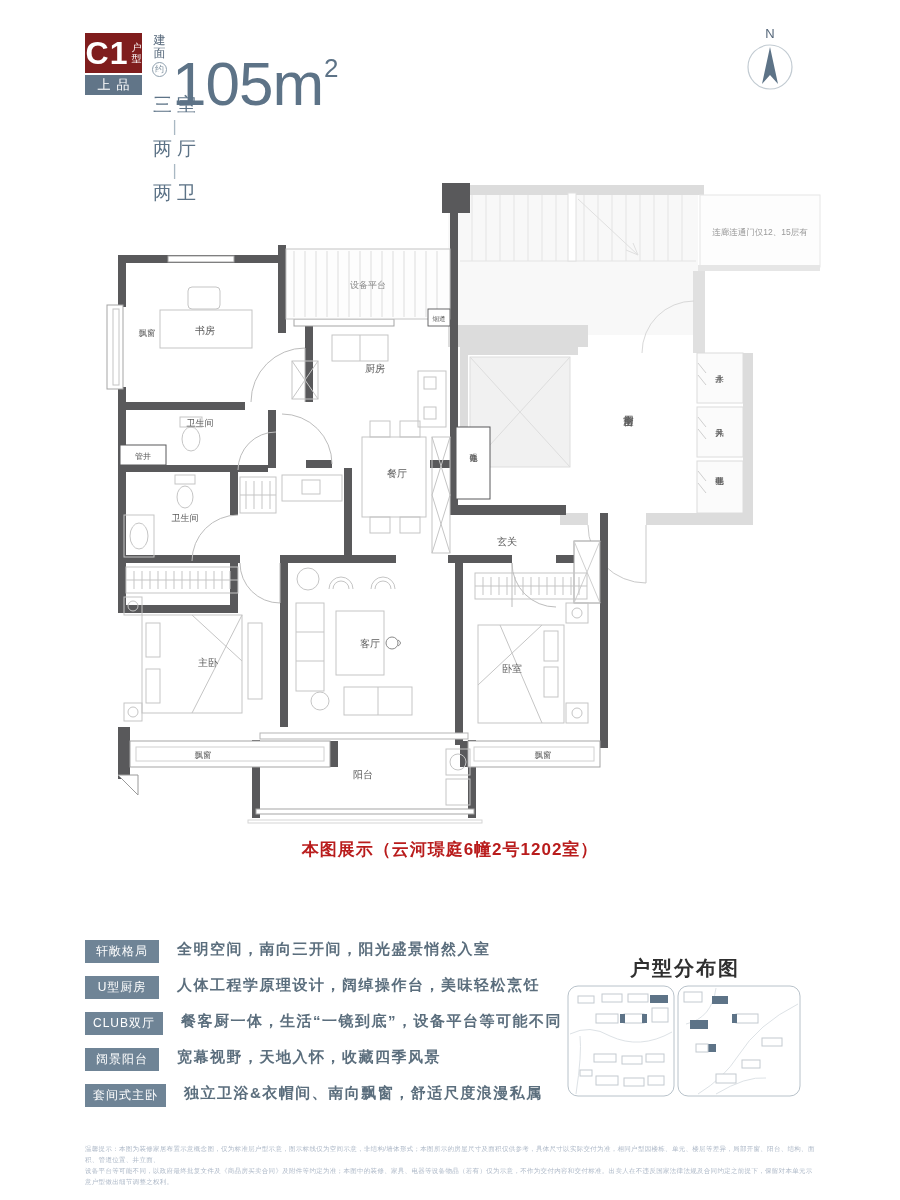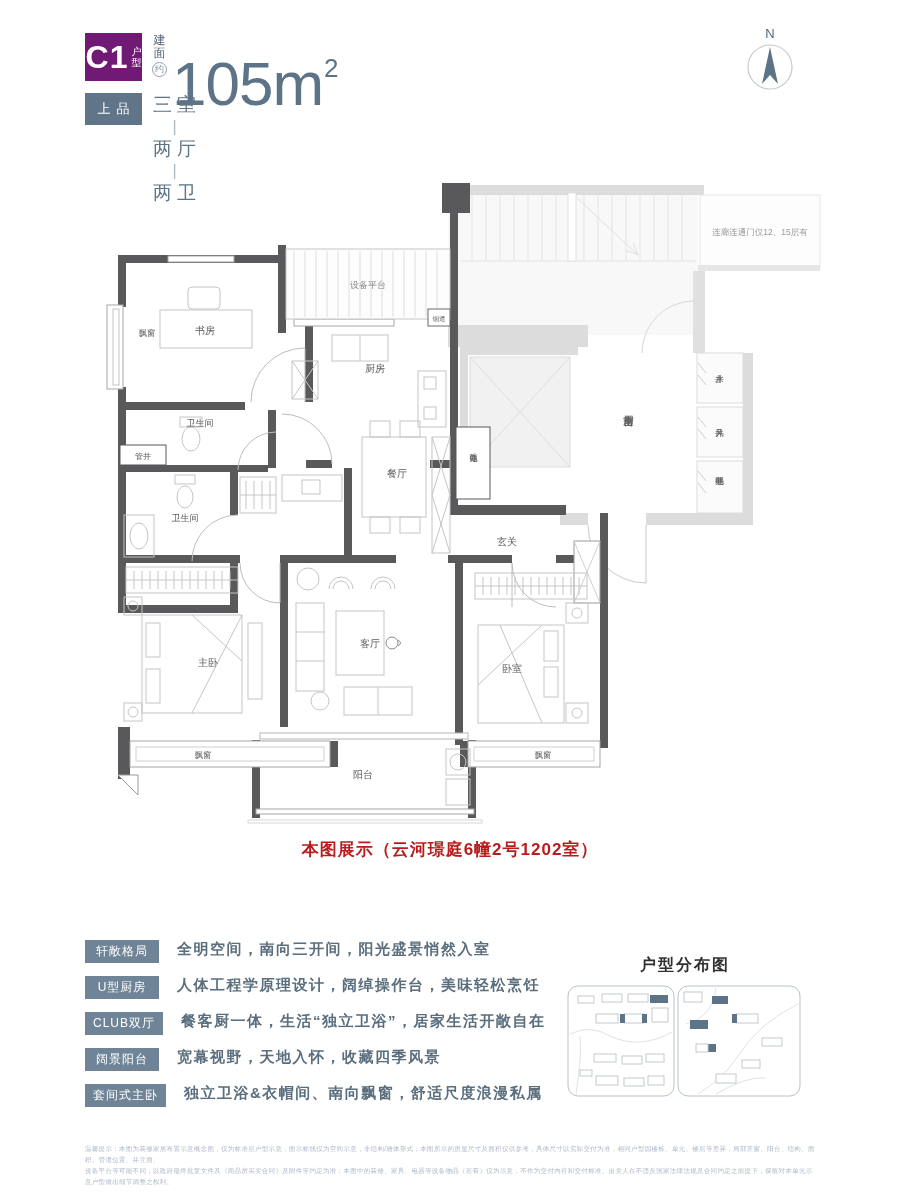--- a/index.html
+++ b/index.html
@@ -1,23 +1,23 @@
 <!DOCTYPE html>
 <html><head>
 <meta charset="utf-8">
 <style>
   html,body{margin:0;padding:0;}
   body{width:900px;height:1200px;background:#ffffff;position:relative;
        font-family:"Liberation Sans","DejaVu Sans",sans-serif;overflow:hidden;}
   
   .badge{position:absolute;left:85px;top:33px;width:57px;}
-  .badge .b1{background:#701a75;color:#fff;height:48px;display:flex;align-items:center;justify-content:center;gap:3px;}
+  .badge .b1{background:#7f1d1d;color:#fff;height:40px;display:flex;align-items:center;justify-content:center;gap:3px;}
   .badge .b1 .code{font-size:32px;font-weight:bold;letter-spacing:1px;}
   .badge .b1 .suffix{display:flex;flex-direction:column;font-size:10px;line-height:11px;}
-  .badge .b2{background:#617588;color:#fff;height:32px;margin-top:12px;display:flex;align-items:center;justify-content:center;font-size:13px;letter-spacing:6px;padding-left:6px;}
+  .badge .b2{background:#617588;color:#fff;height:20px;margin-top:2px;display:flex;align-items:center;justify-content:center;font-size:13px;letter-spacing:6px;padding-left:6px;}
   .areaBlock{position:absolute;left:152px;top:28px;display:flex;align-items:flex-start;}
   .areaPrefix{display:flex;flex-direction:column;align-items:center;margin-top:6px;margin-right:5px;color:#55677a;}
   .areaPrefix .ch{font-size:12px;line-height:13px;}
   .areaPrefix .approx{font-size:9px;width:13px;height:13px;border:1px solid #8fa0ae;border-radius:50%;display:flex;align-items:center;justify-content:center;margin-top:2px;color:#7e909e;}
   .areaVal{font-size:62px;line-height:81px;color:#5d7387;letter-spacing:-1px;}
   .areaVal sup{font-size:26px;vertical-align:28px;margin-left:1px;}
   .roomsSummary{position:absolute;left:153px;top:92px;font-size:19px;color:#5d7387;letter-spacing:5px;display:flex;align-items:center;flex-direction:column;}
   .roomsSummary .sep{color:#a9b8c3;margin:0 8px;font-size:16px;}
   .compass{position:absolute;left:741px;top:26px;width:58px;text-align:center;}
   .compass .n{font-size:13px;color:#55677a;margin-bottom:1px;}
@@ -25,21 +25,21 @@
   .caption{position:absolute;left:0;top:838px;width:900px;text-align:center;
            font-size:17px;font-weight:bold;color:#b91c1c;letter-spacing:1px;}
   
   .features{position:absolute;left:85px;top:940px;}
   .frow{display:flex;align-items:flex-start;margin-bottom:13px;}
   .ftag{background:#6f8496;color:#fff;font-size:12px;letter-spacing:1px;min-width:58px;
         padding:3px 8px;text-align:center;margin-right:18px;white-space:nowrap;}
   .fdesc{font-size:15px;color:#5b6e7d;letter-spacing:1.5px;white-space:nowrap;font-weight:bold;}
   
   .smTitle{position:absolute;left:570px;top:955px;width:230px;text-align:center;
-           font-size:16px;font-weight:bold;color:#2f2f2f;letter-spacing:2px;}
+           font-size:20px;font-weight:bold;color:#2f2f2f;letter-spacing:2px;}
   .smSvg{position:absolute;left:566px;top:982px;}
   
   .footer{position:absolute;left:85px;top:1143px;width:732px;
           font-size:6.5px;line-height:11px;color:#aeb9c8;letter-spacing:0.3px;}
   
   .planSvg{position:absolute;left:80px;top:175px;}
   .vtext{writing-mode:vertical-rl;text-orientation:upright;}
   text{font-family:"Liberation Sans","DejaVu Sans",sans-serif;}
 </style>
 </head>
@@ -301,21 +301,21 @@
   <div class="frow">
     <span class="ftag">轩敞格局</span>
     <span class="fdesc">全明空间，南向三开间，阳光盛景悄然入室</span>
   </div>
   <div class="frow">
     <span class="ftag">U型厨房</span>
     <span class="fdesc">人体工程学原理设计，阔绰操作台，美味轻松烹饪</span>
   </div>
   <div class="frow">
     <span class="ftag">CLUB双厅</span>
-    <span class="fdesc">餐客厨一体，生活“独立卫浴”，居家生活开敞自在</span>
+    <span class="fdesc">餐客厨一体，生活“一镜到底”，设备平台等可能不同</span>
   </div>
   <div class="frow">
     <span class="ftag">阔景阳台</span>
     <span class="fdesc">宽幕视野，天地入怀，收藏四季风景</span>
   </div>
   <div class="frow">
     <span class="ftag">套间式主卧</span>
     <span class="fdesc">独立卫浴&amp;衣帽间、南向飘窗，舒适尺度浪漫私属</span>
   </div>
 </div>

